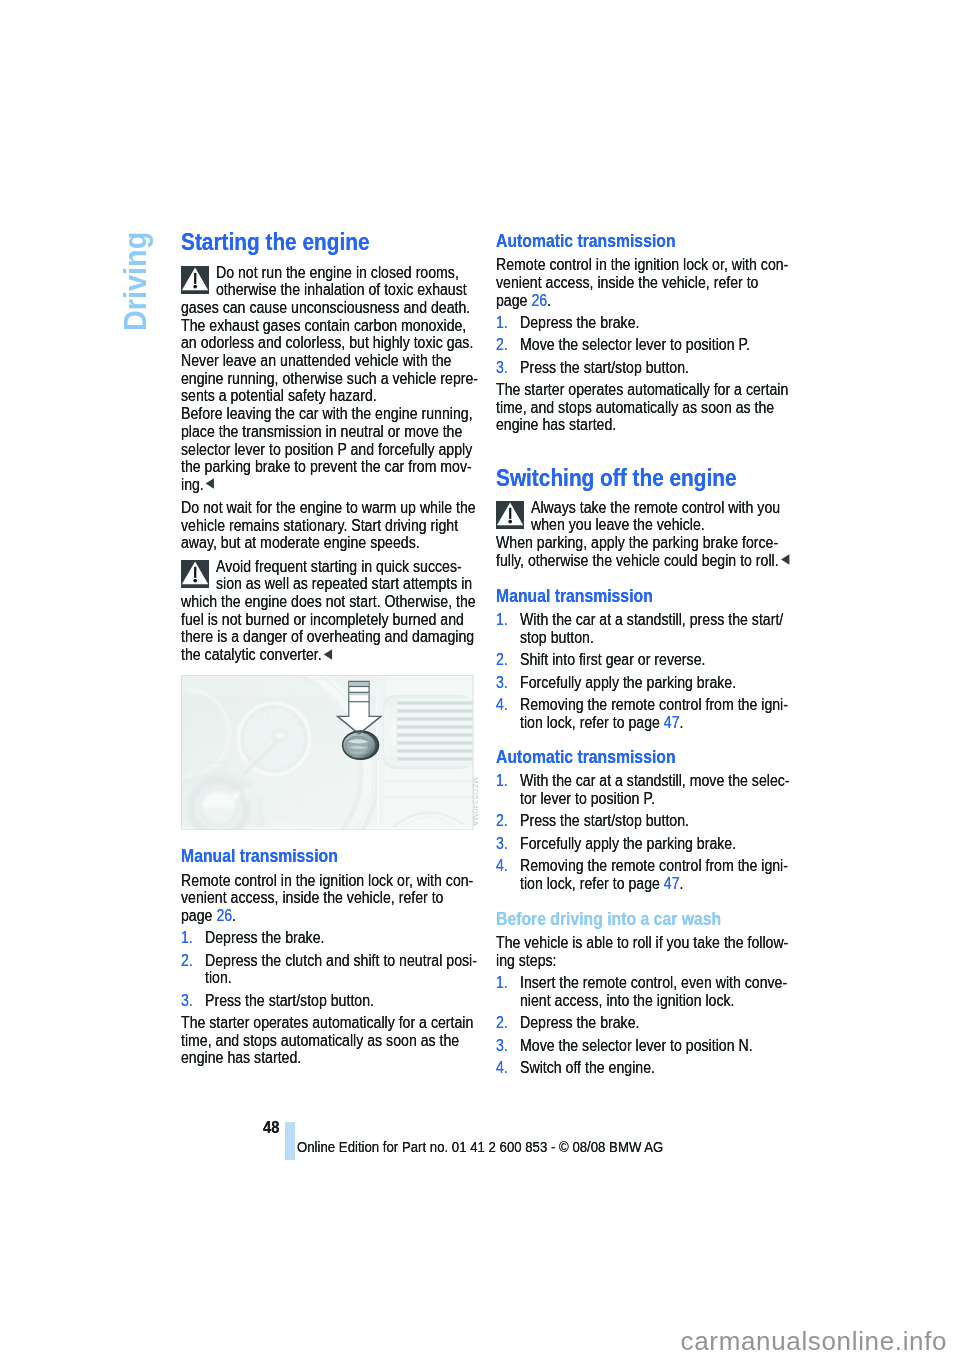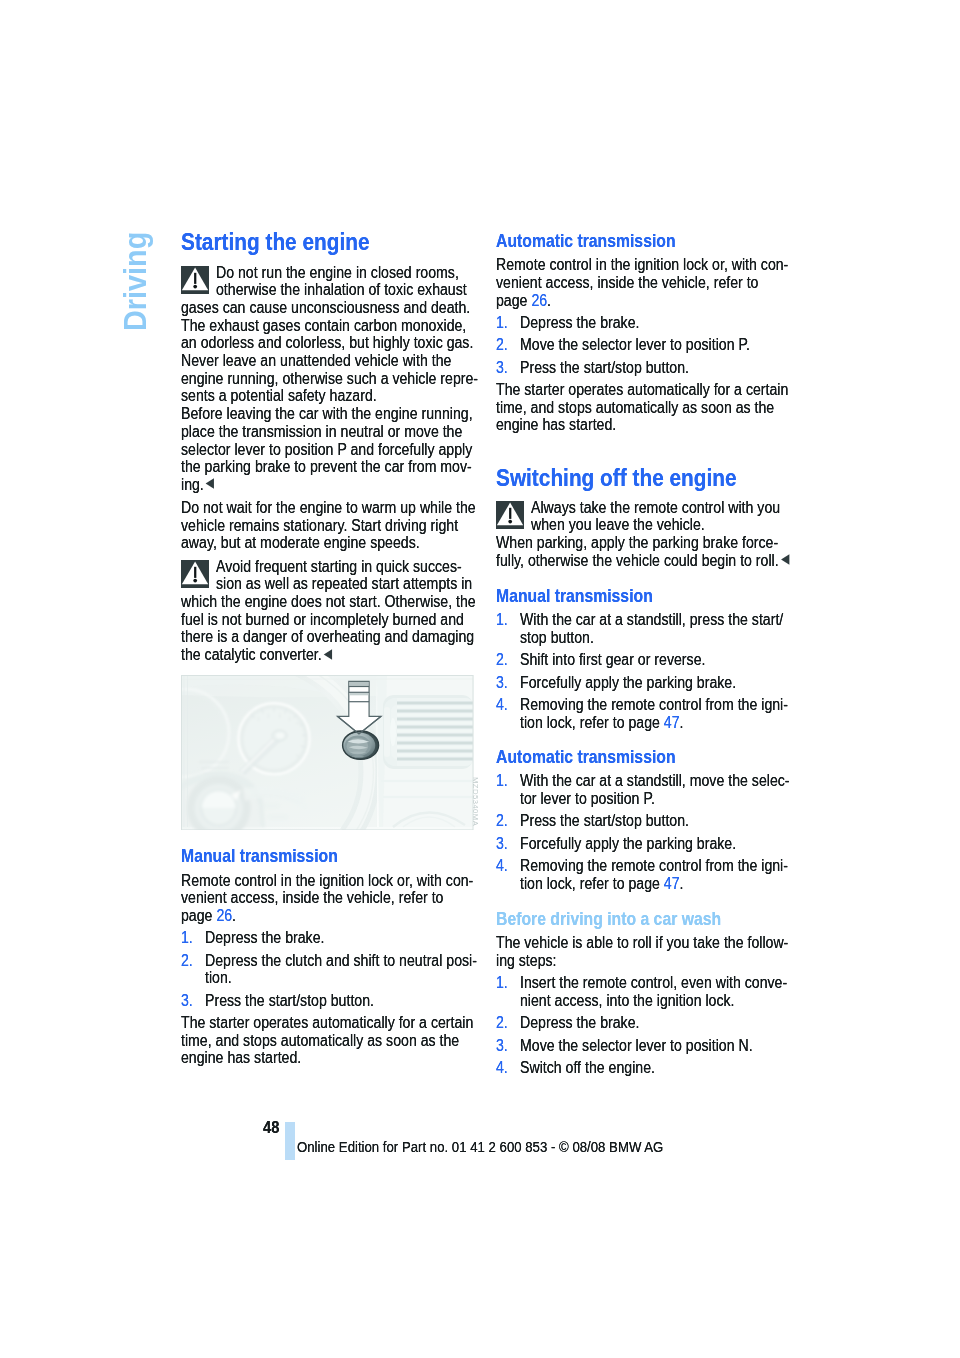--- a/index.html
+++ b/index.html
@@ -337,13 +337,14 @@
   <div class="ln" style="left:520.0px;top:991.92px;">nient access, into the ignition lock.</div>
   <div class="ln num" style="left:496.0px;top:1014.24px;">2.</div>
   <div class="ln" style="left:520.0px;top:1014.24px;">Depress the brake.</div>
   <div class="ln num" style="left:496.0px;top:1036.56px;">3.</div>
   <div class="ln" style="left:520.0px;top:1036.56px;">Move the selector lever to position N.</div>
   <div class="ln num" style="left:496.0px;top:1058.88px;">4.</div>
   <div class="ln" style="left:520.0px;top:1058.88px;">Switch off the engine.</div>
   <div class="pageno">48</div>
   <div class="foot-bar"></div>
   <div class="foot-text">Online Edition for Part no. 01 41 2 600 853 - © 08/08 BMW AG</div>
+  <div class="watermark">carmanualsonline.info</div>
 </div>
 
 </body></html>

